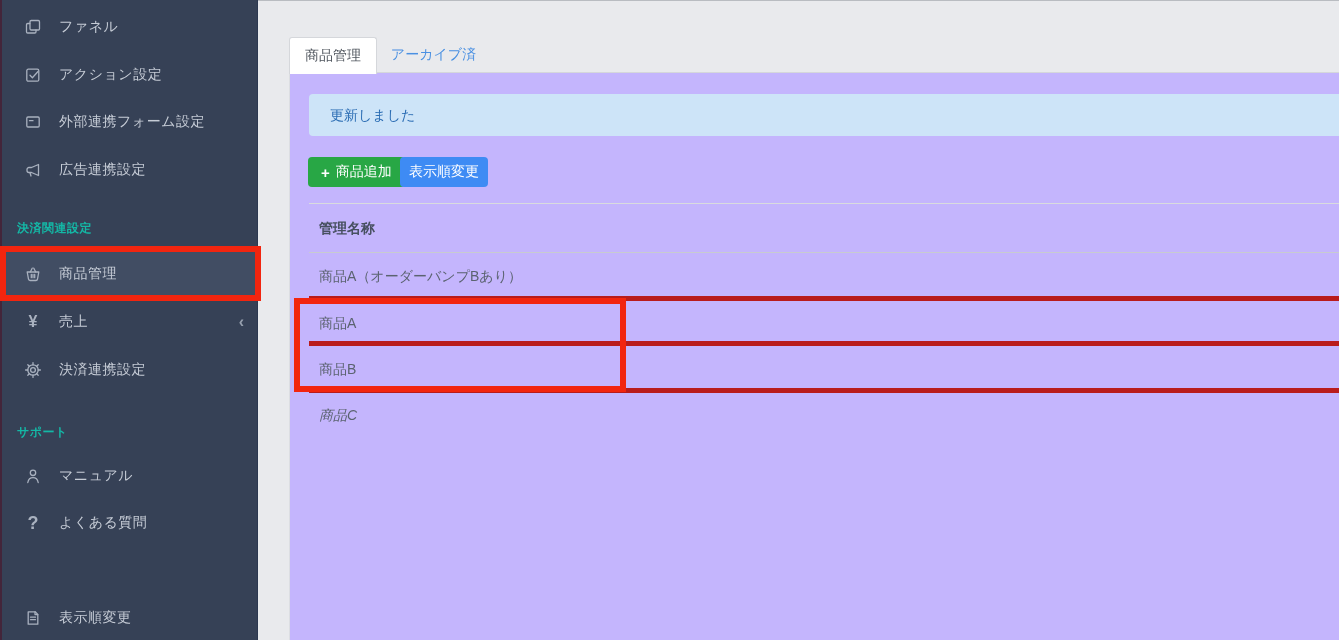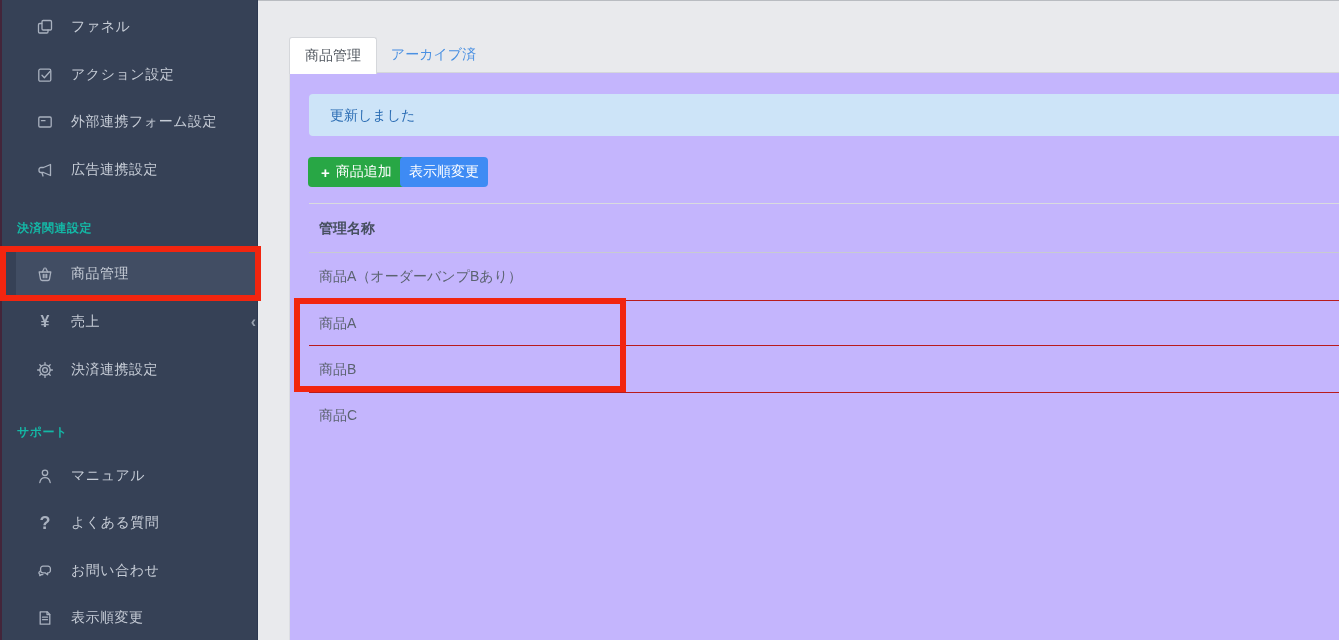--- a/index.html
+++ b/index.html
@@ -5,21 +5,21 @@
   html,body{margin:0;padding:0;background:#e9eaed;}
   *{box-sizing:border-box;}
   .page{position:relative;width:1339px;height:640px;overflow:hidden;
         font-family:"Liberation Sans", sans-serif;background:#e9eaed;}
 
   
   .sidebar{position:absolute;left:0;top:0;width:258px;height:640px;
            background:#364156;border-right:1px solid #2c3850;}
   .sidebar::before{content:"";position:absolute;left:0;top:0;width:2px;height:640px;
            background:#43253a;z-index:5;}
-  .nav-item{position:absolute;left:16px;width:258px;height:48px;display:flex;
+  .nav-item{position:absolute;left:4px;width:258px;height:48px;display:flex;
             align-items:center;padding-left:17px;cursor:pointer;}
   .nav-item.selected{background:#414d63;}
   .nav-item .icon{width:24px;height:20px;margin-right:14px;display:flex;
                   align-items:center;justify-content:center;flex:0 0 24px;}
   .nav-item svg{stroke:#a9b1bf;fill:none;stroke-width:1.3;
                 stroke-linecap:round;stroke-linejoin:round;}
   .txt-icon{color:#a9b1bf;font-weight:bold;font-size:16px;line-height:20px;}
   .nav-label{color:#c6ccd6;font-size:14px;letter-spacing:.5px;white-space:nowrap;}
   .section-title{position:absolute;left:17px;color:#14b8a6;font-size:12px;
                  font-weight:600;letter-spacing:.5px;}
@@ -47,22 +47,22 @@
        padding:0 13px;cursor:pointer;white-space:nowrap;}
   .btn-green{left:18px;background:#28a745;}
   .btn-green .plus{font-size:15px;font-weight:bold;margin-right:6px;}
   .btn-blue{left:110px;background:#3e8bf4;padding:0 9px;font-family:Liberation Mono, monospace;}
 
   .table{position:absolute;left:19px;right:0;top:130px;}
   .t-header{height:50px;line-height:49px;border-top:1px solid #d9dbde;
             border-bottom:1px solid #c8cbd0;font-weight:bold;color:#475060;
             font-size:14px;padding-left:10px;}
   .t-row{font-size:14px;color:#5b6370;padding-left:10px;cursor:pointer;
-         border-bottom:1px solid #b91c1c;}
-  .t-row:last-child{border-bottom:none;}
+         border-bottom:5px solid #b91c1c;}
+  .t-row:last-child{border-bottom:none;font-style:italic;}
   .r1{height:48px;line-height:47px;}
   .r2{height:45px;line-height:44px;}
   .r3{height:47px;line-height:46px;}
   .r4{height:46px;line-height:45px;}
 
   
   .annot{position:absolute;border:6px solid #f2250f;pointer-events:none;z-index:30;}
   .annot-sidebar{left:0;top:246px;width:261px;height:55px;}
   .annot-table{left:294px;top:298px;width:332px;height:94px;}
 </style>
@@ -157,29 +157,20 @@
       <span class="nav-label">マニュアル</span>
     </div>
 
     <div class="nav-item" style="top:499px">
       <span class="icon">
           <span class="txt-icon" style="font-size:18px">?</span>
         </span>
       <span class="nav-label">よくある質問</span>
     </div>
 
-    <div class="nav-item" style="top:547px">
-      <span class="icon">
-        <svg width="20" height="20" viewBox="0 0 20 20">
-            <path d="M8 5.2h5a2.4 2.4 0 0 1 2.4 2.4v1.8A2.4 2.4 0 0 1 13 11.8h-.4v2l-2.5-2H8a2.4 2.4 0 0 1-2.4-2.4V7.6A2.4 2.4 0 0 1 8 5.2z"></path>
-            <path d="M5 10.2c-.7.4-1.1 1-1.1 1.6 0 .6.3 1.1.9 1.5v1.4l1.6-1.1h1.5"></path>
-          </svg>
-      </span>
-      <span class="nav-label">お問い合わせ</span>
-    </div>
 
     <div class="nav-item" style="top:594px">
       <span class="icon">
         <svg width="20" height="20" viewBox="0 0 20 20">
             <path d="M5.2 3.8h7l2.6 2.6v9.8H5.2z"></path>
             <path d="M12 3.8v2.8h2.8"></path>
             <path d="M7.5 9.2h5M7.5 11.7h5"></path>
           </svg>
       </span>
       <span class="nav-label">表示順変更</span>

